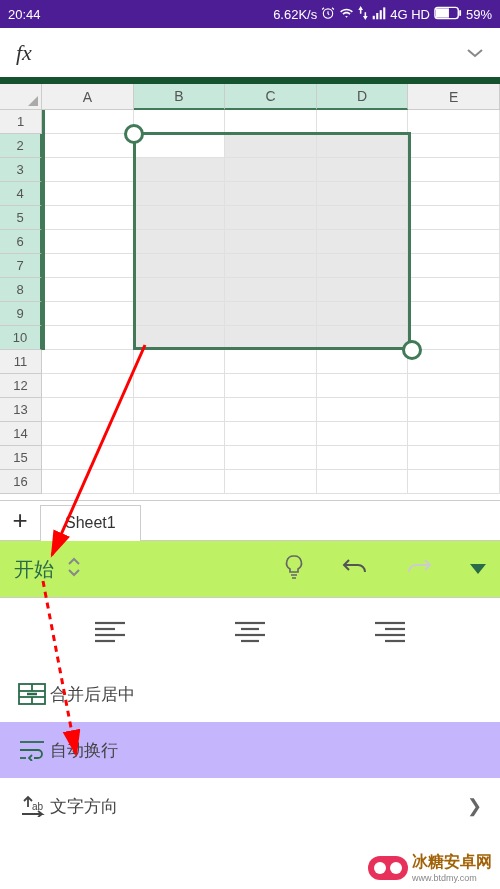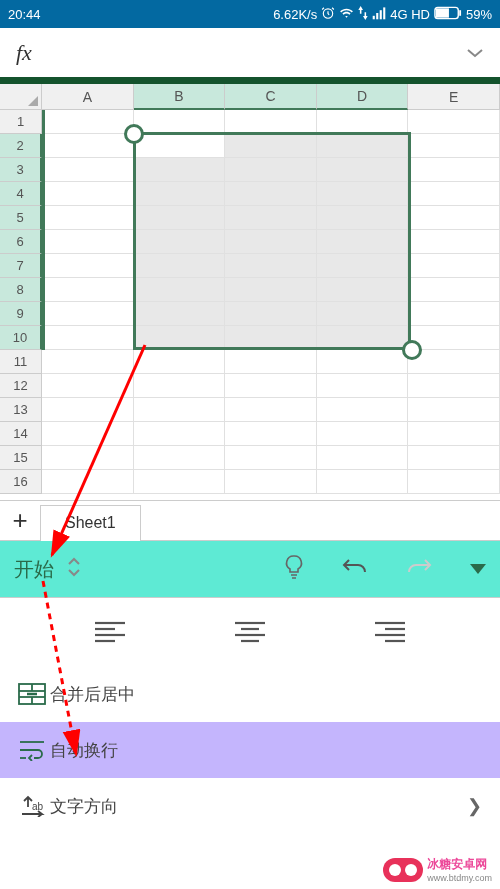--- a/index.html
+++ b/index.html
@@ -1,18 +1,18 @@
 <!DOCTYPE html>
 <html><head>
   <meta charset="utf-8">
   <style>
     * { box-sizing: border-box; margin: 0; padding: 0; font-family: Arial, sans-serif; }
     body { width: 500px; height: 889px; background: #fff; position: relative; overflow: hidden; }
     
-    .status-bar { height: 28px; background: #0369a1; color: #fff; display: flex; align-items: center; padding: 0 8px; font-size: 13px; }
+    .status-bar { height: 28px; background: #4c1d95; color: #fff; display: flex; align-items: center; padding: 0 8px; font-size: 13px; }
     .status-time { flex: 0 0 auto; }
     .status-right { margin-left: auto; display: flex; align-items: center; gap: 4px; }
     
     .formula-bar { height: 56px; display: flex; align-items: center; padding: 0 16px; border-bottom: 7px solid #14532d; }
     .fx-label { font-style: italic; font-size: 22px; color: #333; font-family: 'Times New Roman', serif; }
     .formula-chevron { margin-left: auto; }
     
     .grid-container { position: relative; height: 416px; overflow: hidden; }
     .corner-cell { position: absolute; top: 0; left: 0; width: 42px; height: 26px; background: #f0f0f0; border-right: 1px solid #ccc; border-bottom: 1px solid #ccc; z-index: 3; }
     .corner-cell::after { content: ''; position: absolute; right: 3px; bottom: 3px; width: 0; height: 0; border-style: solid; border-width: 0 0 10px 10px; border-color: transparent transparent #aaa transparent; }
@@ -44,42 +44,42 @@
     .sel-left-thin { position: absolute; top: 26px; left: 42px; width: 3px; height: 240px; background: #417959; z-index: 4; }
     .selection-border { position: absolute; top: 48px; left: 133px; width: 278px; height: 218px; border: 3px solid #417959; z-index: 5; pointer-events: none; }
     .sel-handle { position: absolute; width: 20px; height: 20px; background: #fff; border: 3px solid #417959; border-radius: 50%; z-index: 6; }
     .sel-handle.tl { top: 40px; left: 124px; }
     .sel-handle.br { top: 256px; left: 402px; }
     
     .sheet-tabs { height: 40px; display: flex; align-items: center; border-top: 1px solid #ccc; background: #fff; }
     .add-sheet { width: 40px; height: 40px; display: flex; align-items: center; justify-content: center; font-size: 26px; color: #333; }
     .sheet-tab { padding: 0 24px; height: 36px; display: flex; align-items: center; font-size: 16px; color: #333; border: 1px solid #ccc; border-bottom: none; background: #fff; position: relative; top: 2px; }
     
-    .ribbon-bar { height: 58px; background: #5eead4; border-top: 1px solid #ccc; border-bottom: 1px solid #ccc; display: flex; align-items: center; padding: 0 14px; }
+    .ribbon-bar { height: 58px; background: #bef264; border-top: 1px solid #ccc; border-bottom: 1px solid #ccc; display: flex; align-items: center; padding: 0 14px; }
     .ribbon-label { color: #2a6b4a; font-size: 20px; }
     .ribbon-chevron { margin-left: 12px; color: #777; }
     .ribbon-right { margin-left: auto; display: flex; align-items: center; gap: 38px; }
     .ribbon-icon { color: #555; }
     .ribbon-icon.disabled { color: #bbb; }
     
     .alignment-row { height: 68px; display: flex; align-items: center; justify-content: space-around; padding: 0 40px; background: #fff; border-bottom: 1px solid transparent; }
     .align-btn { width: 44px; height: 36px; display: flex; align-items: center; justify-content: center; }
     
     .option-row { height: 56px; display: flex; align-items: center; padding: 0 18px; background: #fff; font-size: 17px; color: #444; gap: 4px; }
     .option-row.selected { background: #c4b5fd; }
     .option-icon { width: 28px; height: 24px; display: flex; align-items: center; }
     .option-chevron { margin-left: auto; font-size: 18px; color: #666; }
     
     .arrow-red { position: absolute; pointer-events: none; z-index: 100; }
     .watermark { position: absolute; right: 8px; bottom: 6px; display: flex; align-items: center; gap: 4px; z-index: 200; }
     .wm-icon { width: 40px; height: 24px; background: #e8315a; border-radius: 12px; position: relative; }
     .wm-icon::before, .wm-icon::after { content: ''; position: absolute; width: 12px; height: 12px; background: #fff; border-radius: 50%; top: 6px; }
     .wm-icon::before { left: 6px; }
     .wm-icon::after { right: 6px; }
-    .wm-text { font-size: 12px; font-weight: bold; color: #ec4899; }
+    .wm-text { font-size: 16px; font-weight: bold; color: #a16207; }
     .wm-sub { font-size: 9px; color: #888; }
   </style>
 </head>
 <body>
 
 <div class="status-bar">
   <span class="status-time">20:44</span>
   <div class="status-right">
     <span>6.62K/s</span>
     <span>

